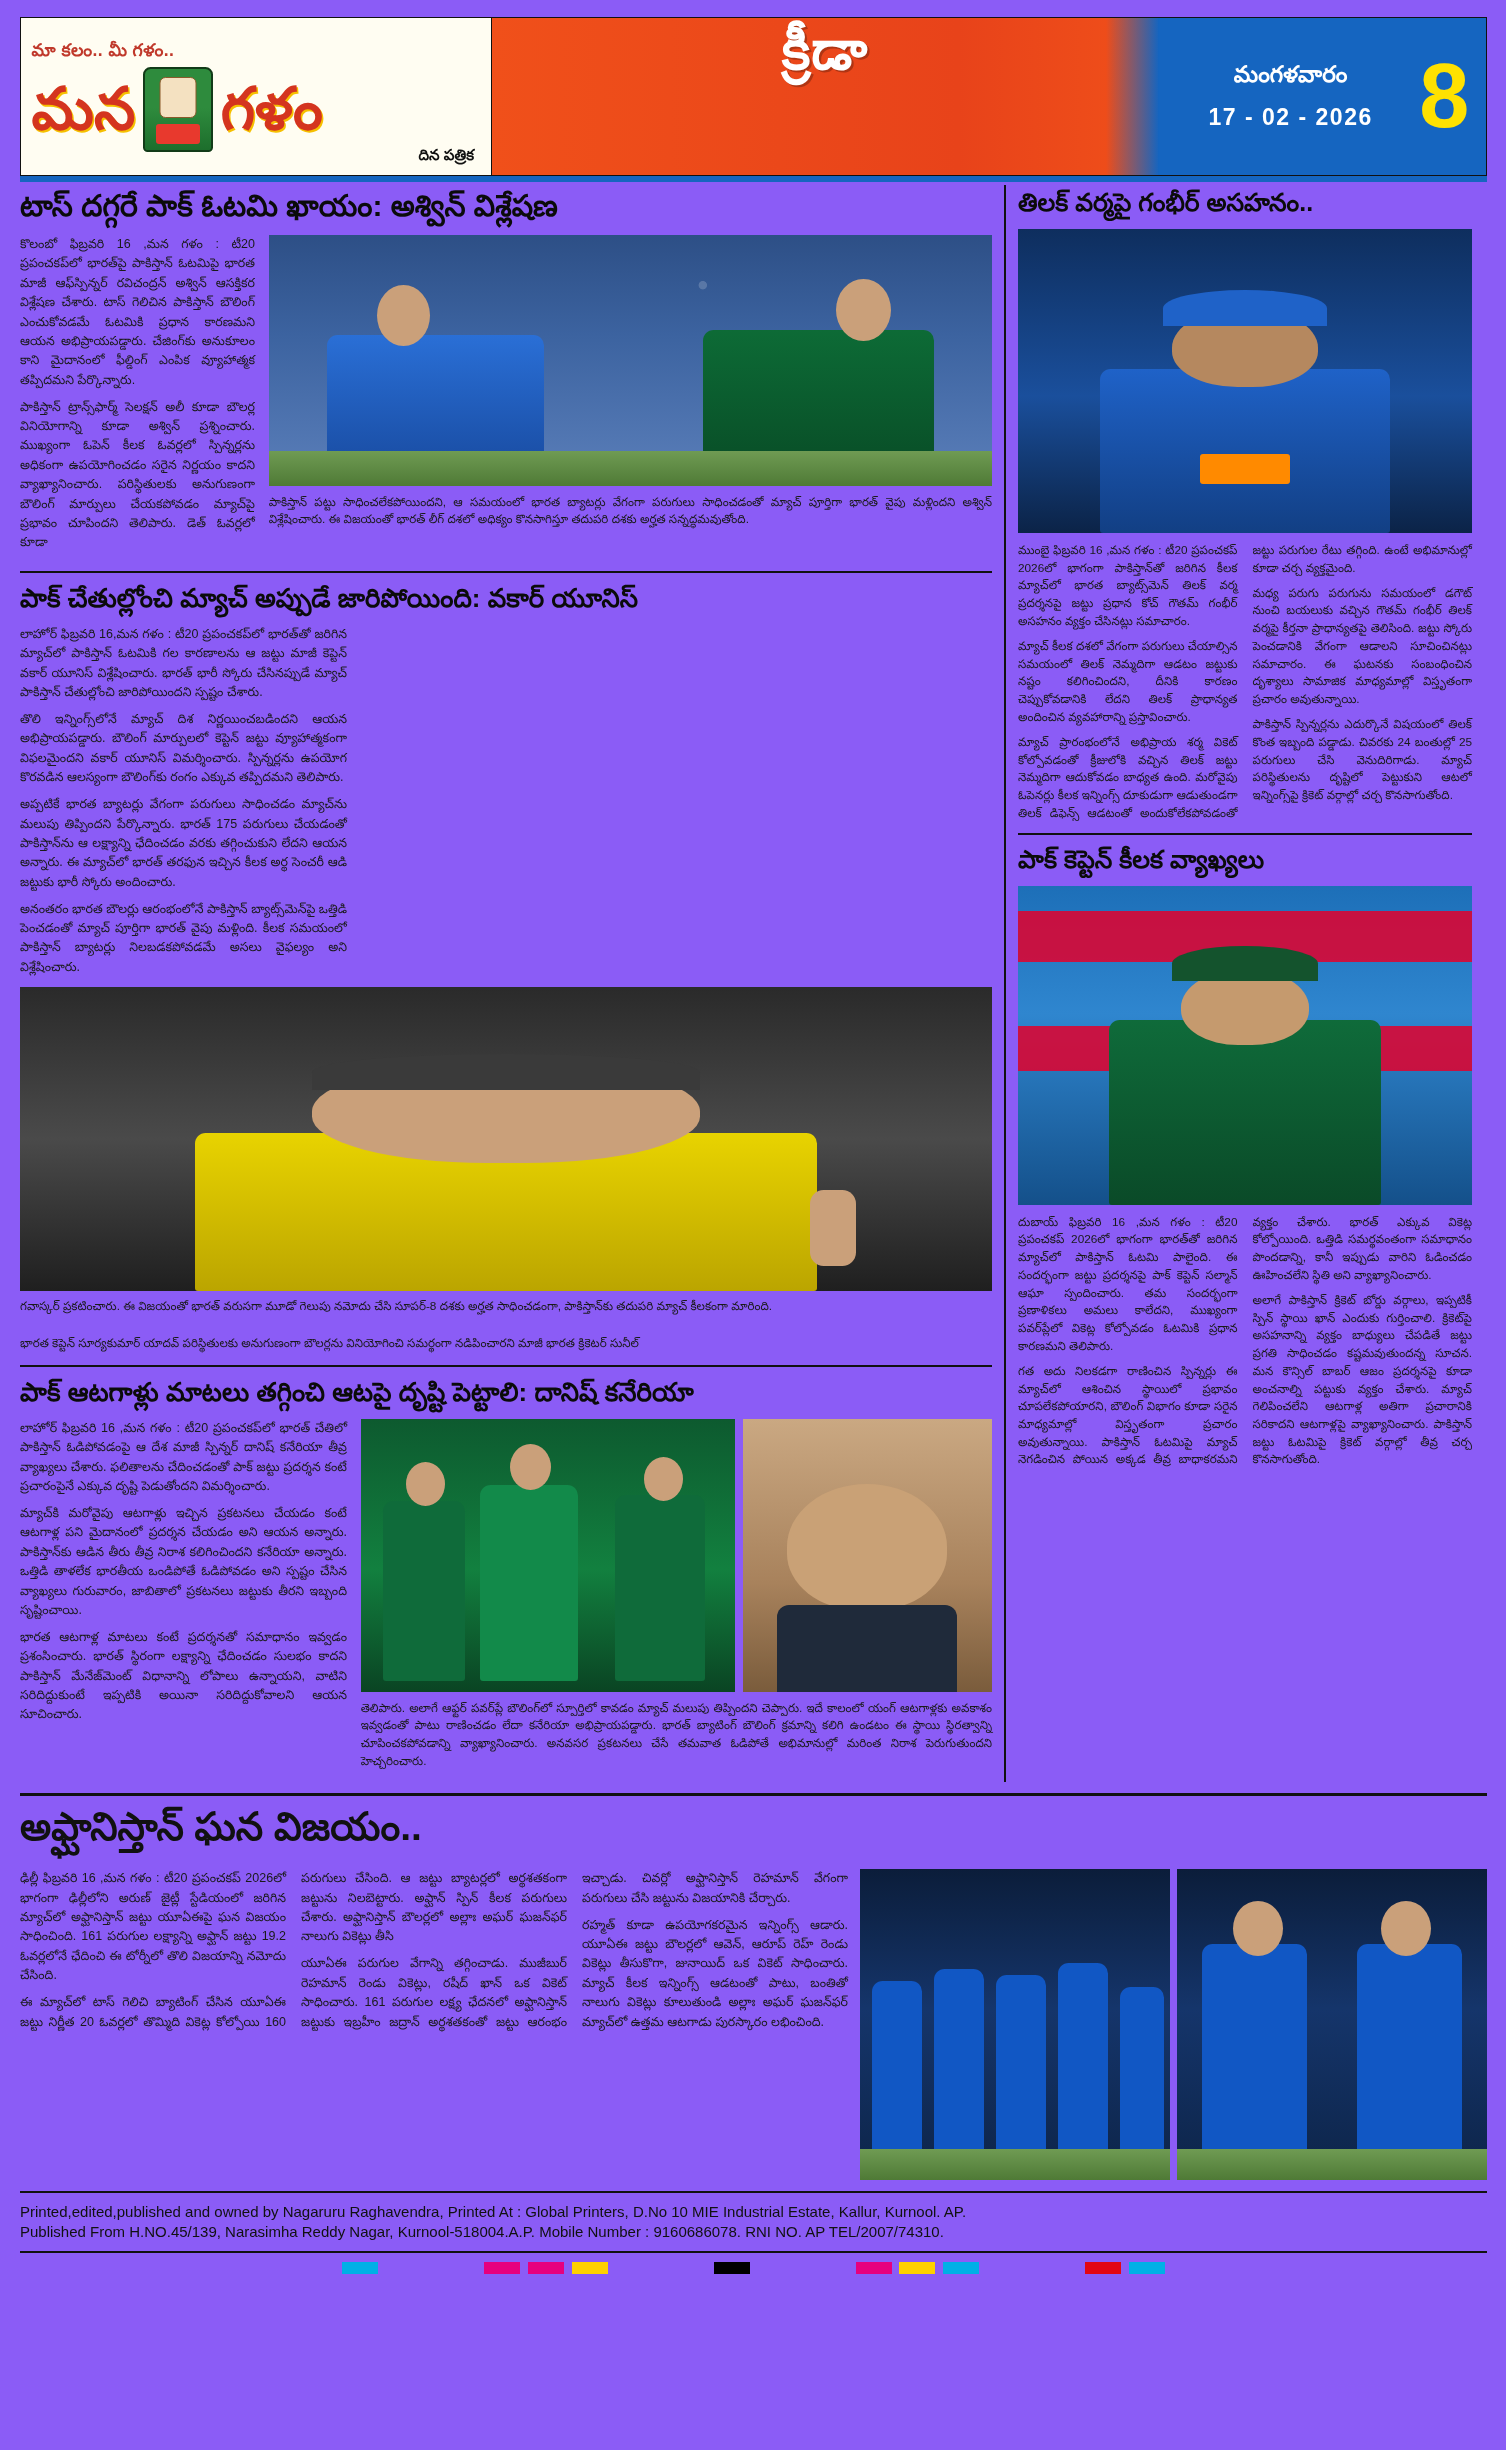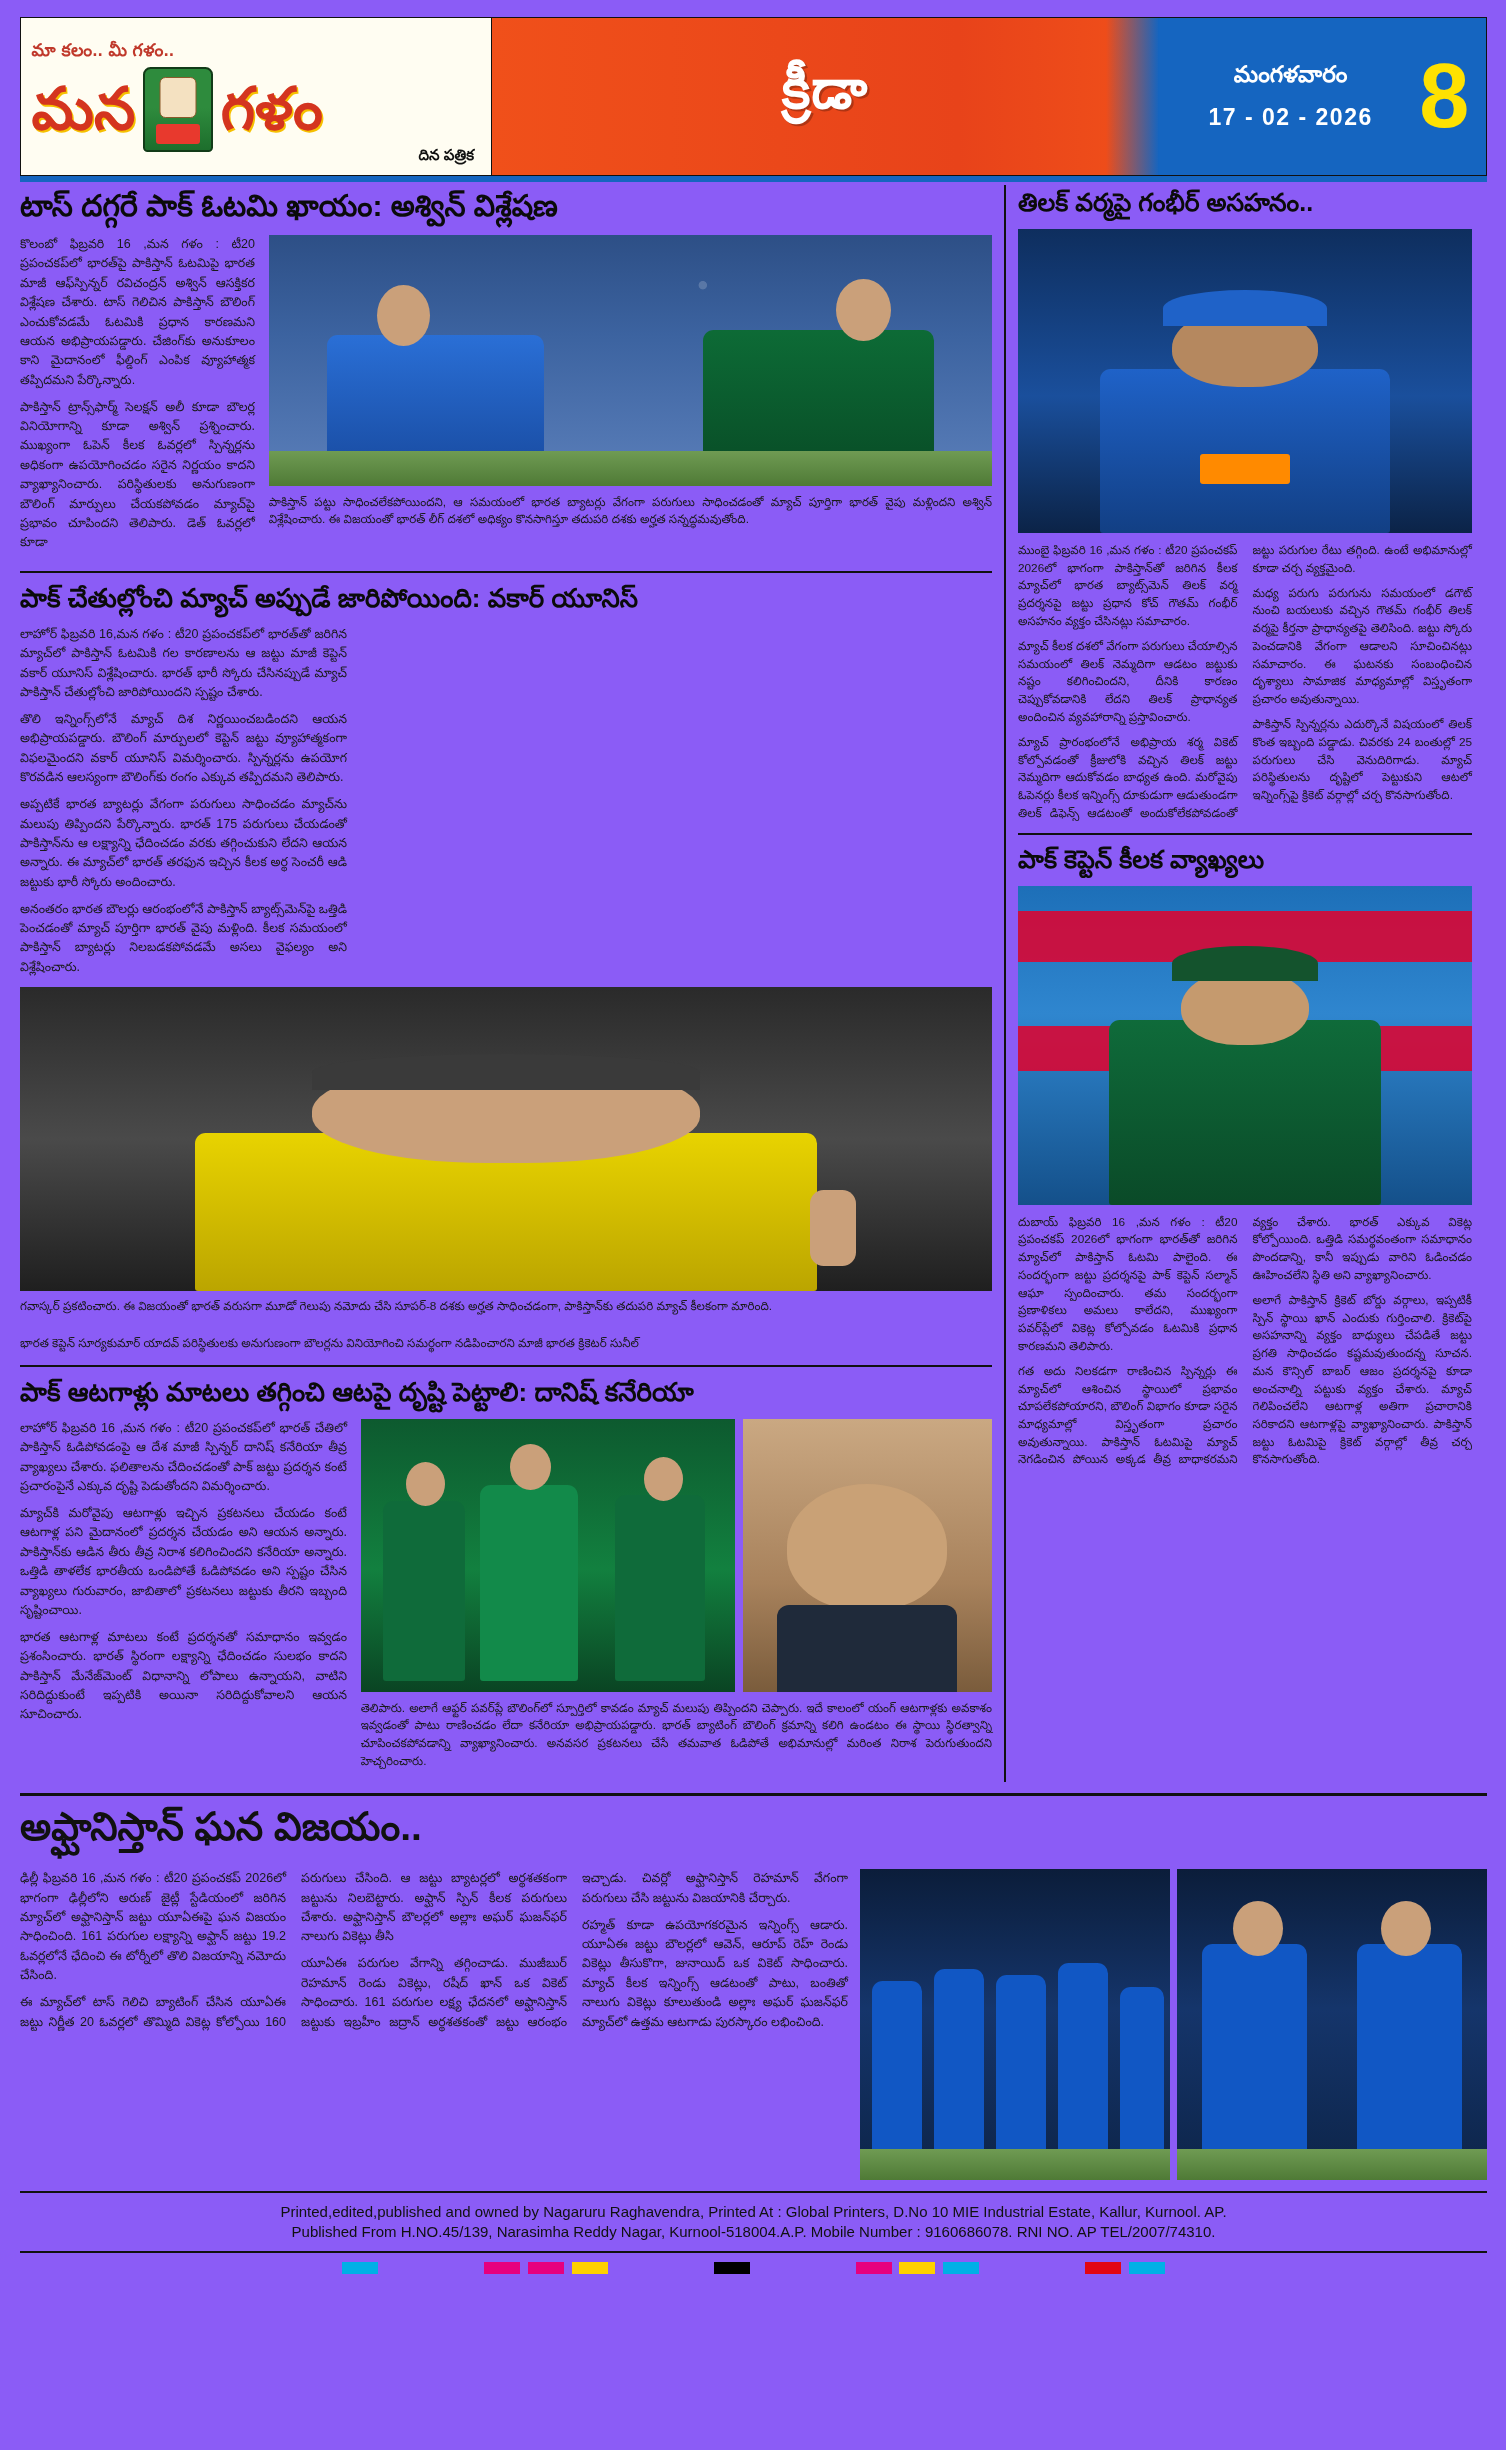--- a/index.html
+++ b/index.html
@@ -61,21 +61,21 @@
     position:absolute; bottom:6px; left:50%; transform:translateX(-50%);
     width:44px; height:20px; background:#e8392d; border-radius:3px;
   }
   .mh-sub {
     position:absolute; right:17px; bottom:7.6px;
     font-size:15px; color:#111; font-weight:bold;
   }
   .mh-center {
     flex:1;
     background:linear-gradient(90deg,#f0501a 0%, #e8431a 70%, #f0501a 100%);
-    display:flex; align-items:center; justify-content:center;
+    display:flex; justify-content:center;
     border-right:1.5px solid #111;
     position:relative;
   }
   .mh-center:after{
     content:"";
     position:absolute; right:-0.8px; top:0; bottom:0; width:53px;
     background:linear-gradient(90deg, rgba(240,80,26,0) 0%, #1565c0 100%);
   }
   .mh-center-text {
     font-size:55px; font-weight:bold; color:#fff;
@@ -149,21 +149,20 @@
   .b-head { font-size:39px; font-weight:bold; margin:4.6px 0 10.6px; }
   .b-wrap { display:flex; gap:12px; }
   .b-text { width:828px; }
   .b-imgs { flex:1; display:flex; gap:7.6px; }
 
   
   .footer {
     margin-top:10.6px;
     border-top:2.3px solid #111; border-bottom:2.3px solid #111;
     padding:7.6px 0;
-    text-align:center;
   }
   .footer p { margin:3px 0; font-size:15px; color:#111; }
   .colorbars { display:flex; gap:7.6px; justify-content:center; margin-top:9px; }
   .cb { width:36px; height:12px; }
   .cbgap { width:91px; height:12px; }
   .face { position:absolute; border-radius:50%; background:#caa07a; }
   .jersey { position:absolute; border-radius:10.6px 10.6px 3px 3px; }
 </style>
 </head>
 <body>

